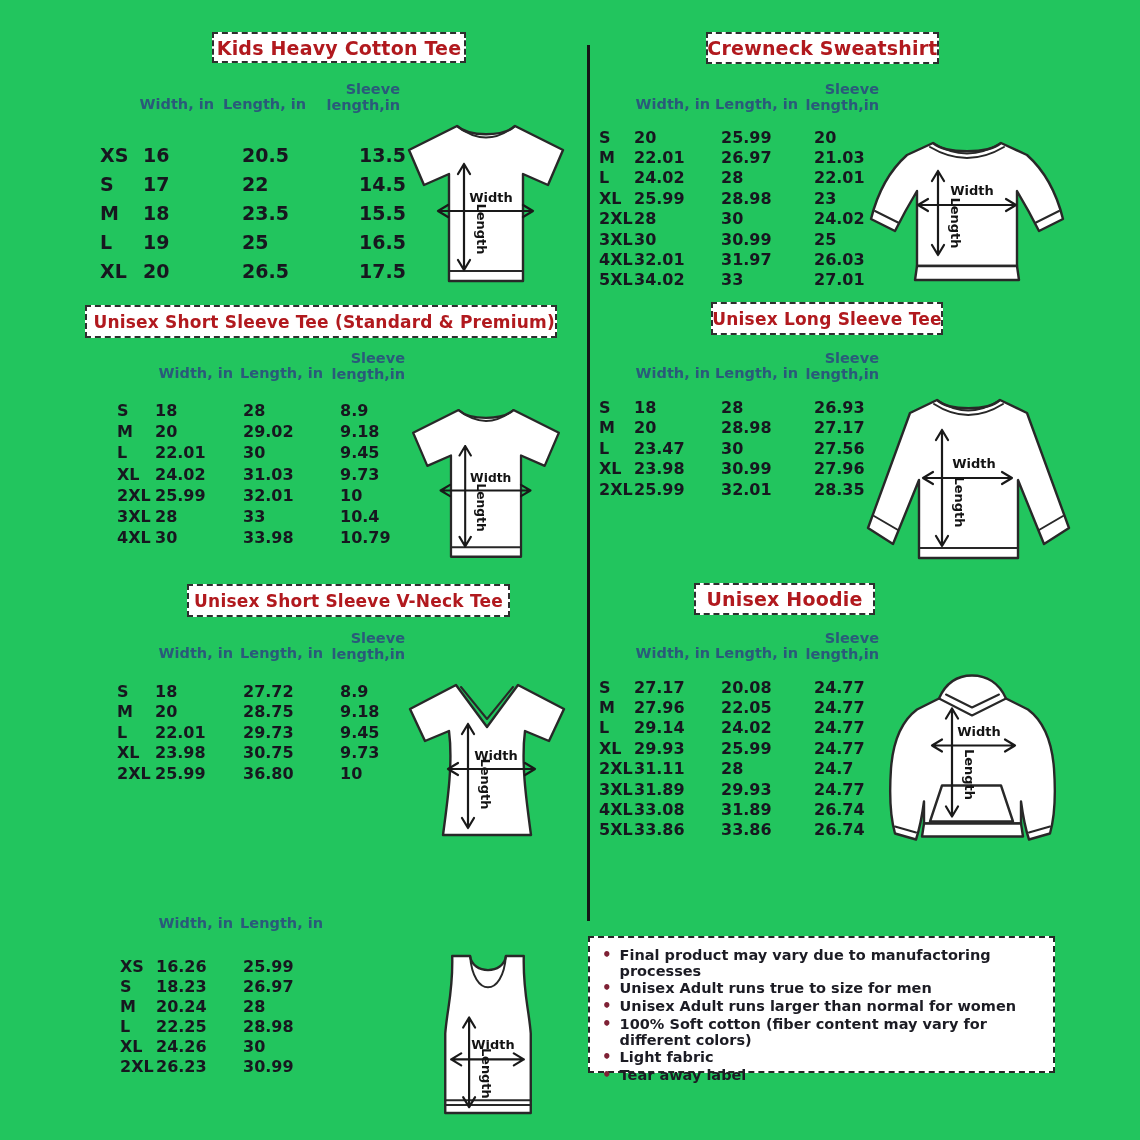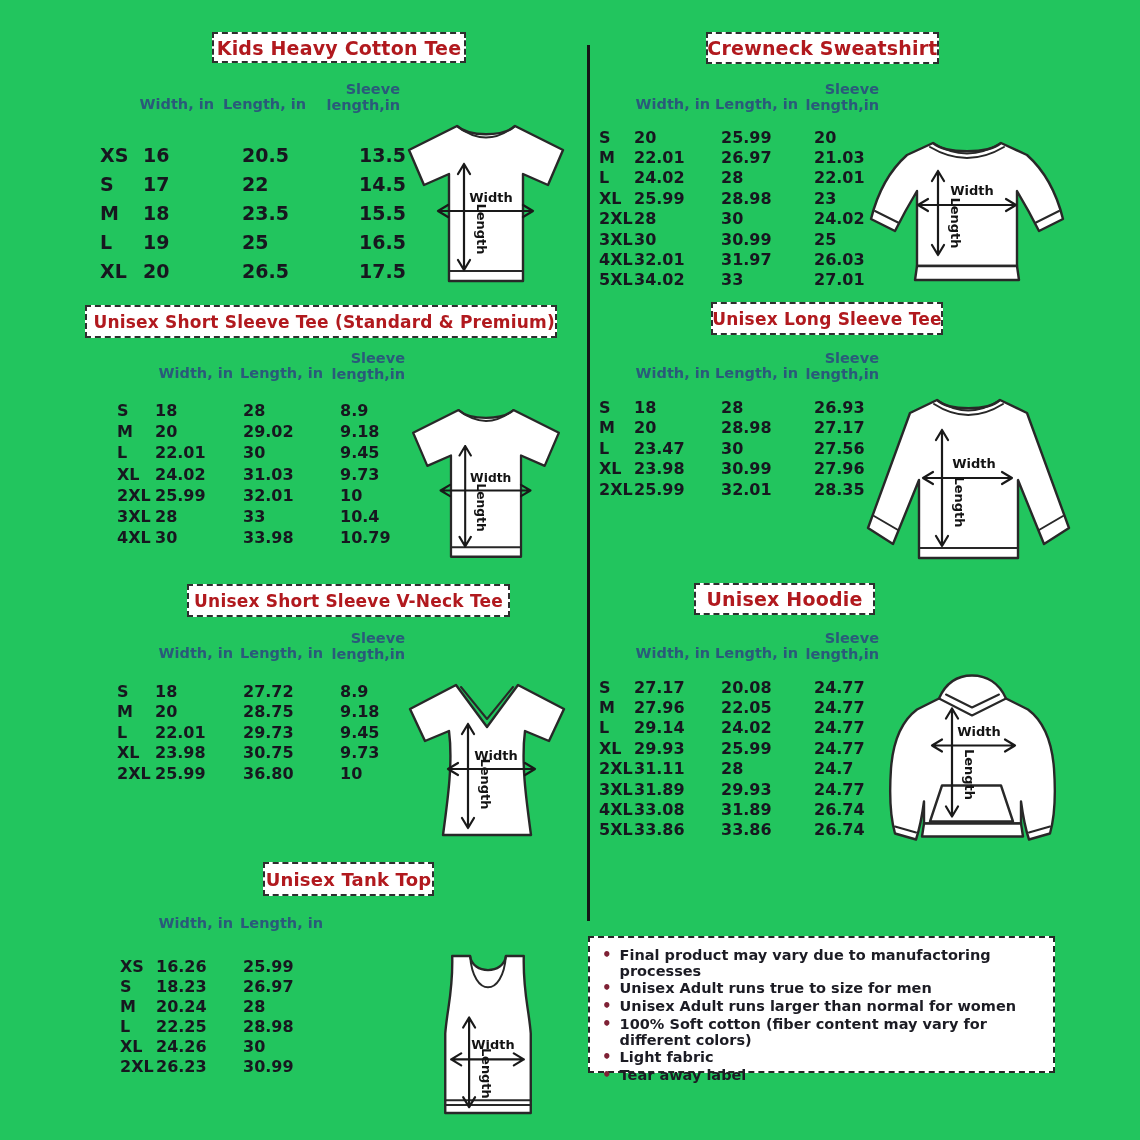--- a/index.html
+++ b/index.html
@@ -392,23 +392,20 @@
         <path class="gl" d="M13,158 L34,164 M168,158 L147,164"></path>
         <path class="ar" d="M70,40 V148 M70,40 l-6,10 M70,40 l6,10 M70,148 l-6,-10 M70,148 l6,-10"></path>
         <path class="ar" d="M50,77 H133 M50,77 l10,-6 M50,77 l10,6 M133,77 l-10,-6 M133,77 l-10,6"></path>
         <text class="lb" x="97" y="67" text-anchor="middle">Width</text>
         <text class="lb" x="83" y="106" text-anchor="middle" transform="rotate(90 83 106)">Length</text>
       </svg>
     </div>
   </section>
 
   <section>
-    <div class="title" style="left:263px;top:862px;width:171px;height:34px;font-size:18px;">
-      <span>Unisex Tank Top</span>
-    </div>
     <div class="hdr" style="left:133px;top:916px;width:100px;">Width, in</div>
     <div class="hdr" style="left:223px;top:916px;width:100px;">Length, in</div>
     <div class="tbody" style="left:120px;top:956px;--cols:36px 87px 80px;--rh:20px;font-size:16px;">
         <div class="tr">
           <div class="td">XS</div>
           <div class="td">16.26</div>
           <div class="td">25.99</div>
         </div>
         <div class="tr">
           <div class="td">S</div>

